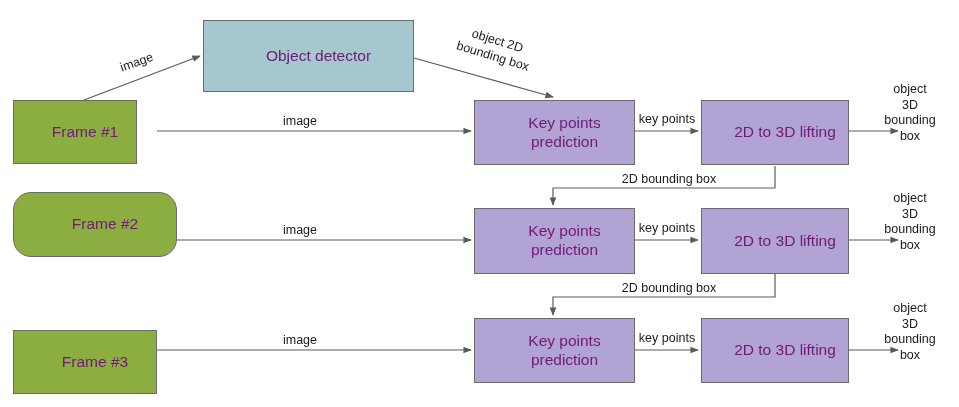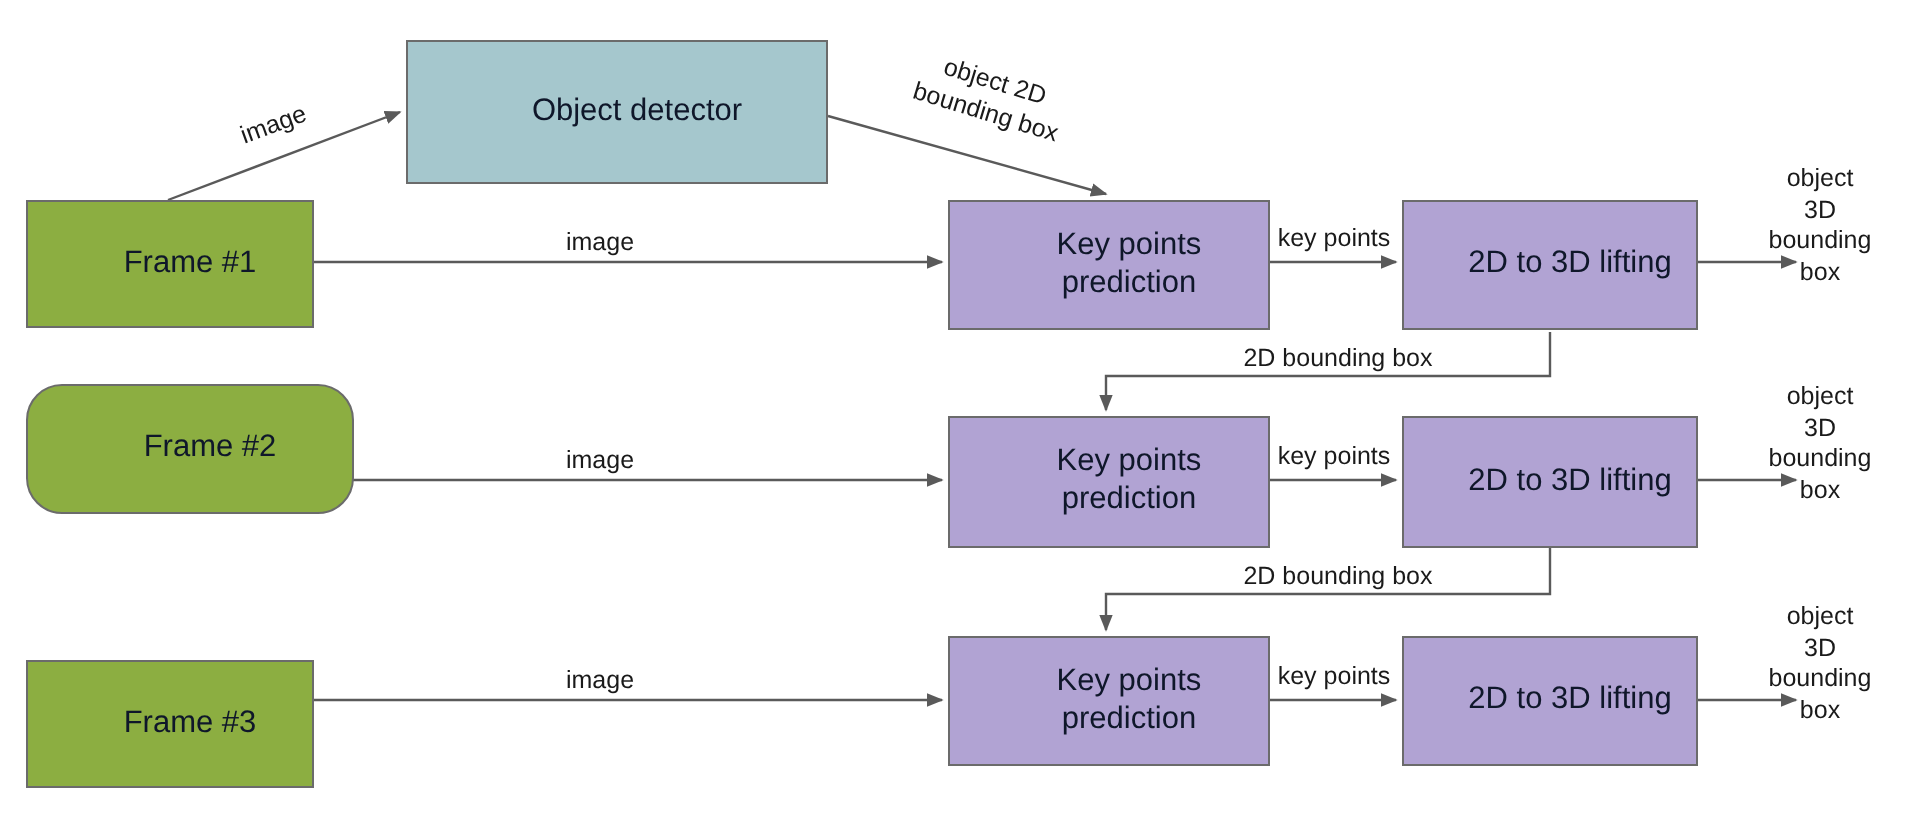--- a/index.html
+++ b/index.html
@@ -27,21 +27,21 @@
     pointer-events: none;
   }
   .node {
     position: absolute;
     box-sizing: border-box;
     border: 1px solid #6b6b6b;
     display: flex;
     align-items: center;
     justify-content: center;
     text-align: center;
-    color: #0f172a;
+    color: #701a75;
     font-size: 15.5px;
     line-height: 1.22;
     white-space: pre-line;
     padding-left: 20px;
   }
   .node.frame       { background: #8CAE41; }
   .node.detector    { background: #A5C7CD; }
   .node.stage       { background: #B1A3D3; }
 
   .edge-label {
@@ -89,21 +89,21 @@
       <path d="M 849 350 L 898 350" marker-end="url(#arrow)"></path>
 
       <path d="M 775 166 L 775 188 L 553 188 L 553 205" marker-end="url(#arrow)"></path>
 
       <path d="M 775 274 L 775 297 L 553 297 L 553 315" marker-end="url(#arrow)"></path>
     </g>
   </svg>
 
   <div class="node detector" style="left:203px; top:20px; width:211px; height:72px;">Object detector</div>
 
-  <div class="node frame" style="left:13px; top:100px; width:144px; height:64px;">Frame #1</div>
+  <div class="node frame" style="left:13px; top:100px; width:124px; height:64px;">Frame #1</div>
   <div class="node frame" style="left:13px; top:192px; width:164px; height:65px;border-radius:18px;">Frame #2</div>
   <div class="node frame" style="left:13px; top:330px; width:144px; height:64px;">Frame #3</div>
 
   <div class="node stage" style="left:474px; top:100px; width:161px; height:65px;">Key points
 prediction</div>
   <div class="node stage" style="left:474px; top:208px; width:161px; height:66px;">Key points
 prediction</div>
   <div class="node stage" style="left:474px; top:318px; width:161px; height:65px;">Key points
 prediction</div>
 

